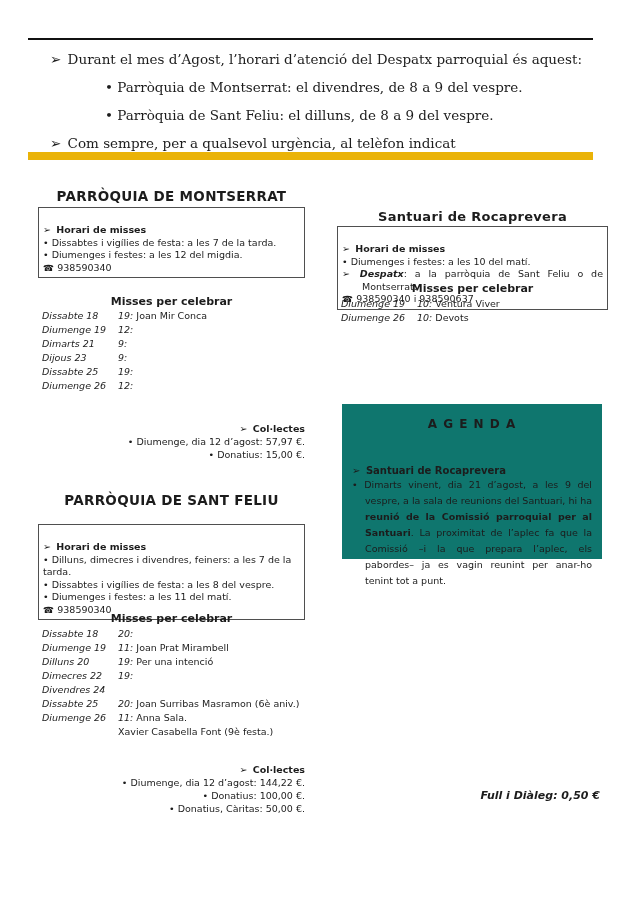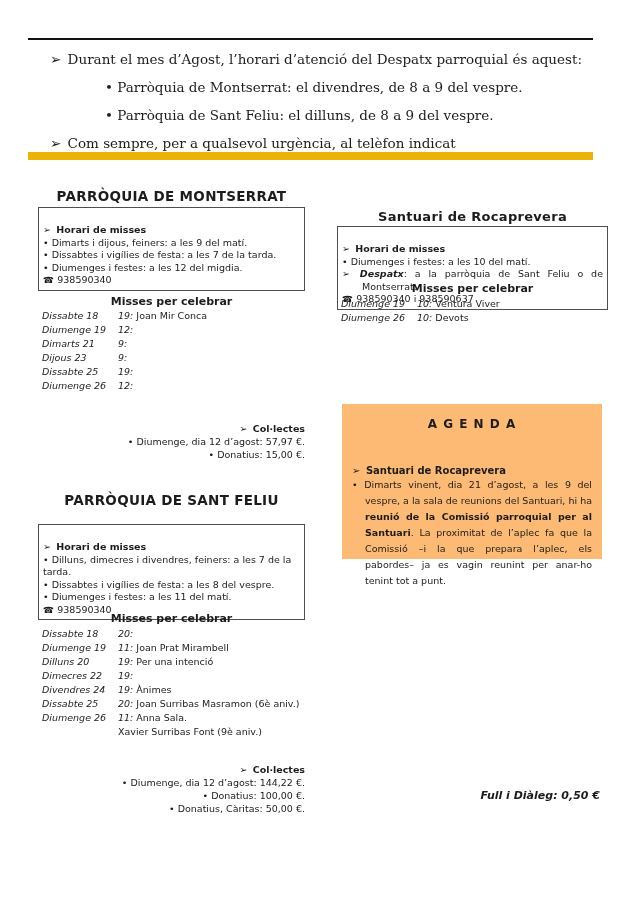--- a/index.html
+++ b/index.html
@@ -87,21 +87,20 @@
   <div class="n-bullet"><span>•</span> <span>Parròquia de Sant Feliu: el dilluns, de 8 a 9 del vespre.</span></div>
   <div class="n-outro"><span class="arrow">➢</span> <span>Com sempre, per a qualsevol urgència, al telèfon indicat</span></div>
 </div>
 
 <div class="col-left">
 
   <div class="abs sec-title" style="top:0;">PARRÒQUIA DE MONTSERRAT</div>
 
   <div class="abs info-box" style="top:19px;">
     <div class="hline"><span class="arrow">➢</span> <span>Horari de misses</span></div>
-    <div class="bline"><span>•</span> <span>Dimarts i dijous, feiners: a les 9 del matí.</span></div>
     <div class="bline"><span>•</span> <span>Dissabtes i vigílies de festa: a les 7 de la tarda.</span></div>
     <div class="bline"><span>•</span> <span>Diumenges i festes: a les 12 del migdia.</span></div>
     <div class="phone-line"><span class="phone-icon">☎</span> <span>938590340</span></div>
   </div>
 
   <div class="abs masses-heading" style="top:107px;">Misses per celebrar</div>
 
   <div class="abs masses-table" style="top:121px;">
     <div class="m-row">
         <span class="m-day">Dissabte 18</span>
@@ -159,29 +158,28 @@
     <div class="m-row">
         <span class="m-day">Dilluns 20</span>
         <span><span class="m-time">19:</span> <span>Per una intenció</span></span>
       </div>
     <div class="m-row">
         <span class="m-day">Dimecres 22</span>
         <span><span class="m-time">19:</span> <span></span></span>
       </div>
     <div class="m-row">
         <span class="m-day">Divendres 24</span>
-        <span><span class="m-time">19:</span> <span>Ànimes</span></span>
       </div>
     <div class="m-row">
         <span class="m-day">Dissabte 25</span>
         <span><span class="m-time">20:</span> <span>Joan Surribas Masramon (6è aniv.)</span></span>
       </div>
     <div class="m-row">
         <span class="m-day">Diumenge 26</span>
-        <span><span class="m-time">11:</span> <span>Anna Sala.</span><br><span class="m-extra">Xavier Surribas Font (9è aniv.)</span></span>
+        <span><span class="m-time">11:</span> <span>Anna Sala.</span><br><span class="m-extra">Xavier Casabella Font (9è festa.)</span></span>
       </div>
   </div>
 
   <div class="abs collections" style="top:575px;">
     <div class="c-head"><span class="arrow">➢</span> <span>Col·lectes</span></div>
     <div><span>•</span> <span>Diumenge, dia 12 d’agost: 144,22 €.</span></div>
     <div><span>•</span> <span>Donatius: 100,00 €.</span></div>
     <div><span>•</span> <span>Donatius, Càritas: 50,00 €.</span></div>
   </div>
 
@@ -206,19 +204,19 @@
         <span><span class="m-time">10:</span> <span>Ventura Viver</span></span>
       </div>
     <div class="m-row">
         <span class="m-day">Diumenge 26</span>
         <span><span class="m-time">10:</span> <span>Devots</span></span>
       </div>
   </div>
 
 </div>
 
-<div class="agenda" style="background: #fdba74;">
+<div class="agenda" style="background: #0f766e;">
   <div class="agenda-title">A G E N D A</div>
   <div class="agenda-heading"><span class="arrow">➢</span> <span>Santuari de Rocaprevera</span></div>
   <div class="agenda-body"><span>•</span> <span>Dimarts vinent, dia 21 d’agost, a les 9 del vespre, a la sala de reunions del Santuari, hi ha </span><b>reunió de la Comissió parroquial per al Santuari</b><span>. La proximitat de l’aplec fa que la Comissió –i la que prepara l’aplec, els pabordes– ja es vagin reunint per anar-ho tenint tot a punt.</span></div>
 </div>
 
 <div class="price-note">Full i Diàleg: 0,50 €</div>
 
 </body></html>

